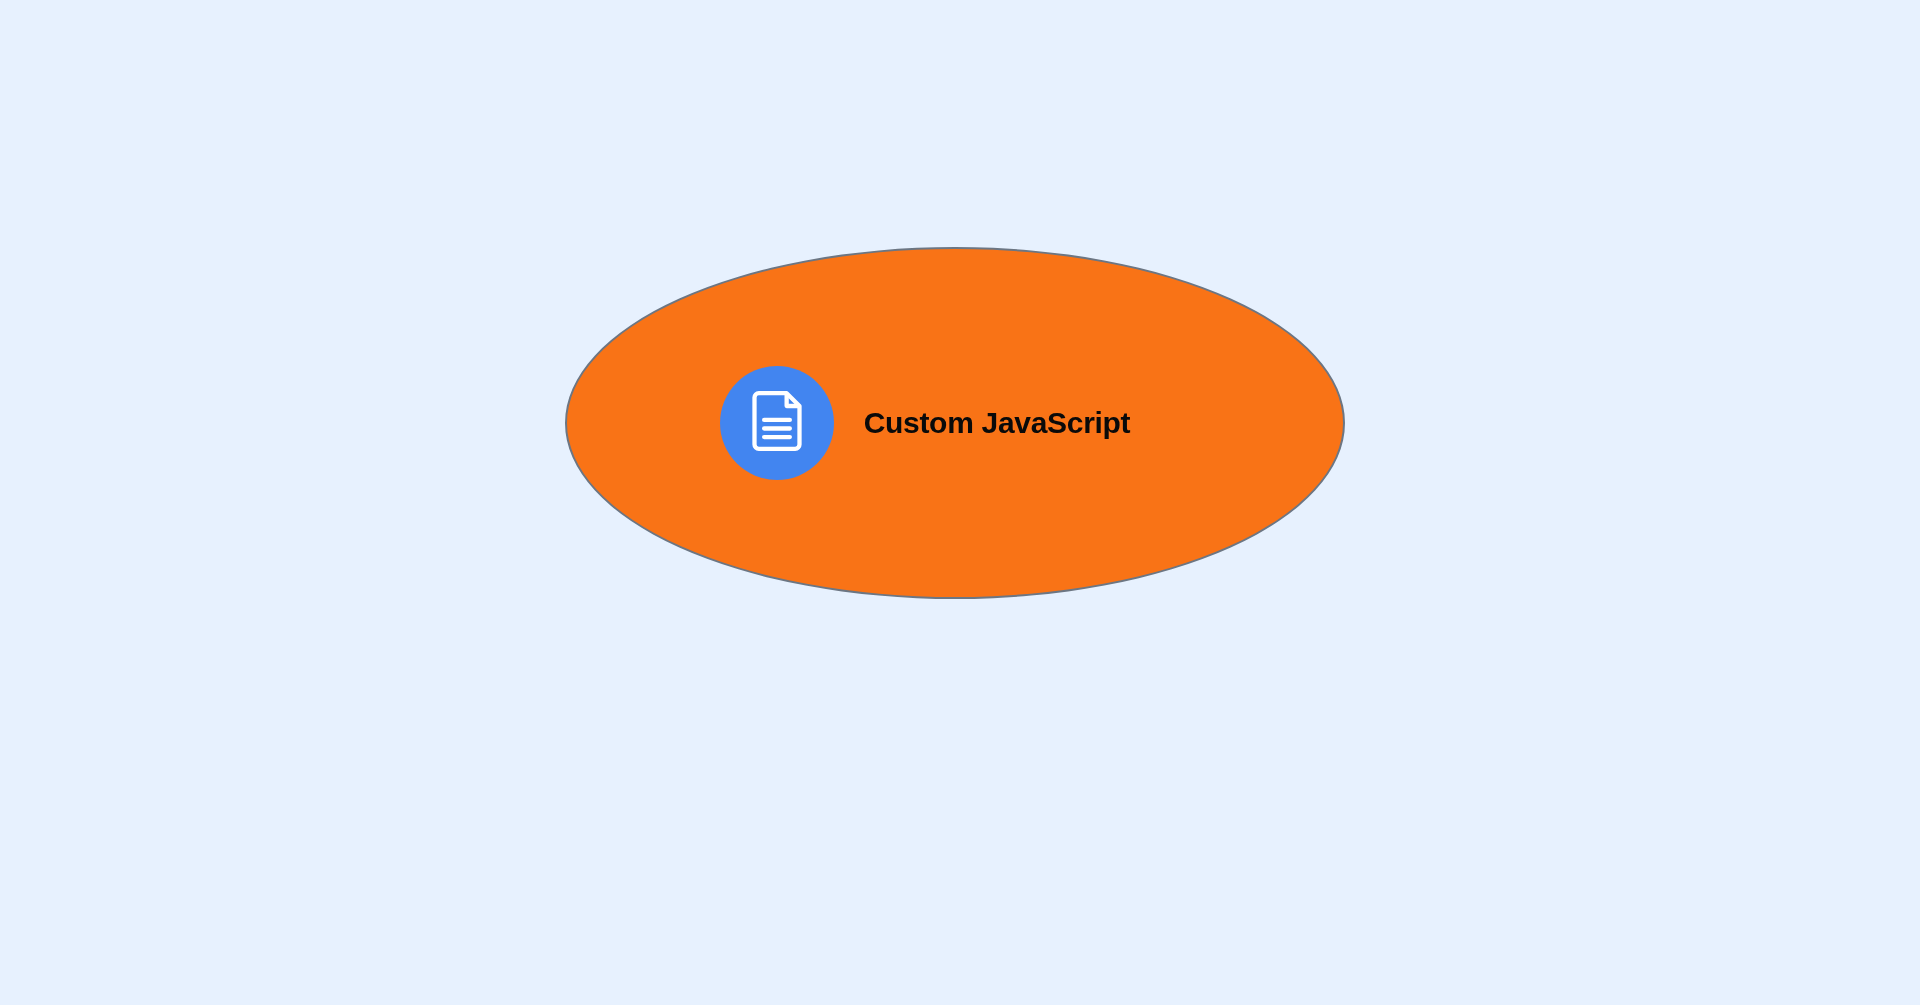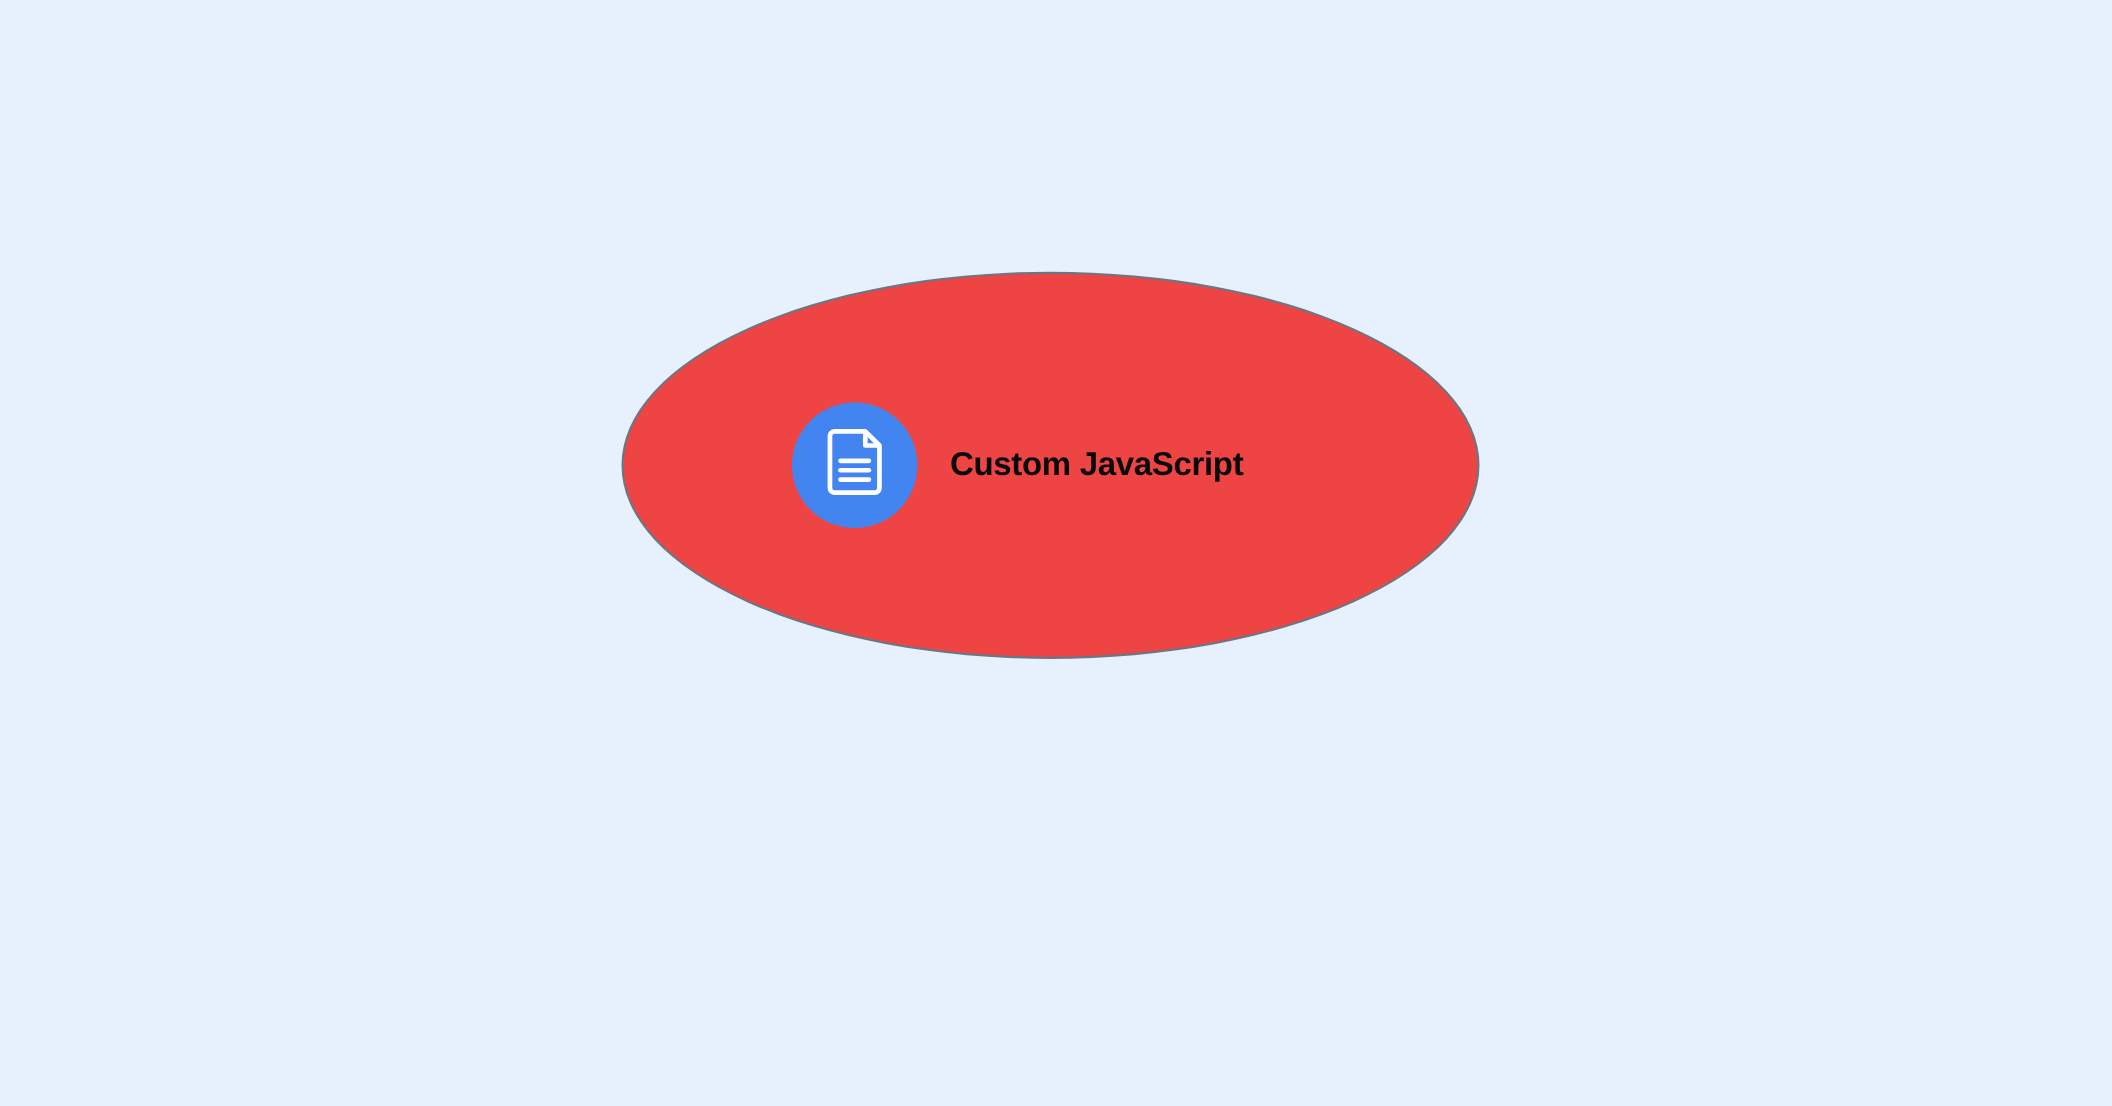--- a/index.html
+++ b/index.html
@@ -13,21 +13,21 @@
       background-color: #E7F1FE;
       display: flex;
       align-items: center;
       justify-content: center;
       font-family: 'Segoe UI', Arial, sans-serif;
     }
     .ellipse-card {
       width: 780px;
       height: 352px;
       border-radius: 50%;
-      background-color: #ef4444;
+      background-color: #f97316;
       border: 2.5px solid #6C7683;
       display: flex;
       align-items: center;
       justify-content: center;
       gap: 30px;
       margin-top: -160px;
       margin-left: -10px;
     }
     .icon-circle {
       width: 114px;

